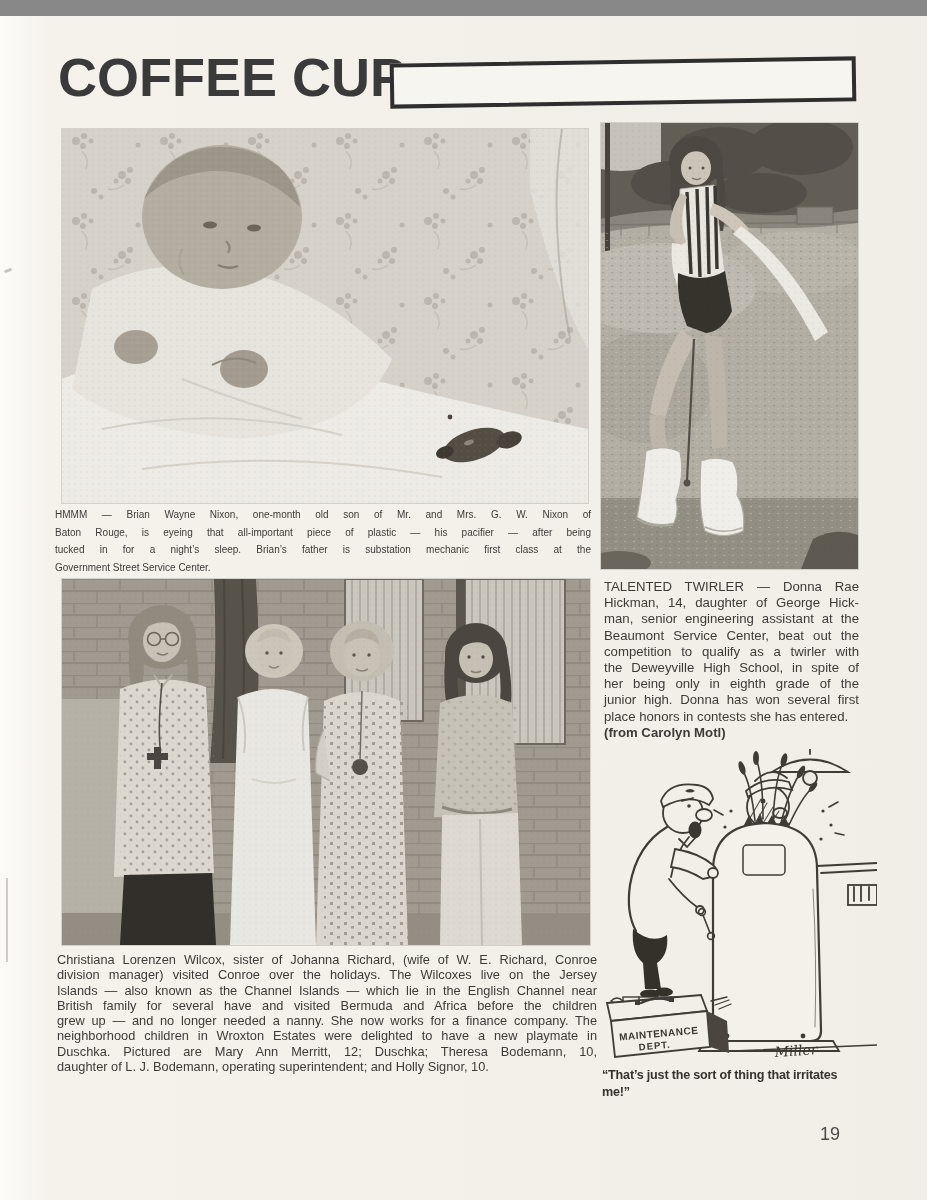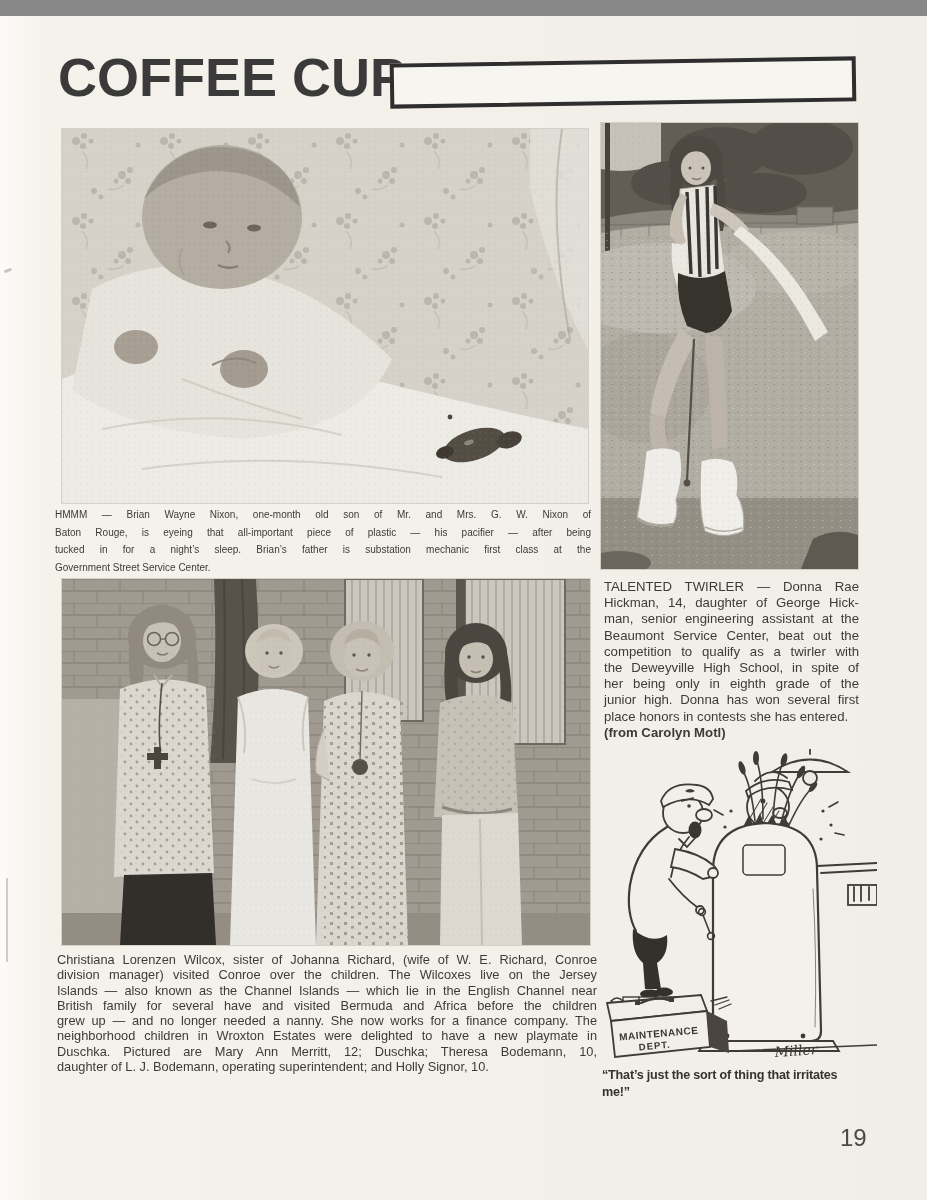--- a/index.html
+++ b/index.html
@@ -20,21 +20,21 @@
   }
   .photo svg{display:block;}
   .photo{box-shadow:0 0 0 1px rgba(70,64,56,.18);}
   .caption{color:#3d3b38;}
   .caption .jl{text-align:justify;text-align-last:justify;}
   .cap-baby{left:55px;top:490px;width:536px;font-size:10px;line-height:17.6px;}
   .cap-twirler{left:604px;top:563px;width:255px;font-size:13.2px;line-height:16.2px;}
   .cap-twirler .credit{font-weight:700;}
   .cap-visitors{left:57px;top:936px;width:540px;font-size:12.8px;line-height:15.3px;}
   .cap-cartoon{left:602px;top:1051px;width:280px;font-size:12.6px;line-height:16.5px;font-weight:700;letter-spacing:-0.2px;color:#35332f;}
-  .pagenum{left:840px;top:1108px;font-size:24px;color:#4b4a48;}
+  .pagenum{left:820px;top:1108px;font-size:18px;color:#4b4a48;}
   .scan-mark1{left:4px;top:253px;width:8px;height:3px;background:#c9c6c0;border-radius:2px;transform:rotate(-20deg);}
   .scan-mark2{left:6px;top:862px;width:2px;height:84px;background:#cfccc6;}
 </style>
 </head>
 <body>
 
 <div class="page">
 
   <div class="abs headline">COFFEE CUP</div>
   <div class="abs head-box"></div>
@@ -316,21 +316,21 @@
         <path d="M380 228 q34 12 70 2" stroke="#8d877d" stroke-width="3" fill="none"></path>
         <path d="M380 236 l76 -2 l4 132 l-82 0 Z" fill="#ddd9d1"></path>
         <line x1="418" y1="240" x2="420" y2="366" stroke="#c3bfb6" stroke-width="2"></line>
       </g>
       <rect width="528" height="366" fill="url(#grainG)"></rect>
     </svg>
   </div>
 
   <div class="abs caption cap-visitors">
     <div class="jl">Christiana Lorenzen Wilcox, sister of Johanna Richard, (wife of W. E. Richard, Conroe</div>
-    <div class="jl">division manager) visited Conroe over the children. The Wilcoxes live on the Jersey</div>
+    <div class="jl">division manager) visited Conroe over the holidays. The Wilcoxes live on the Jersey</div>
     <div class="jl">Islands — also known as the Channel Islands — which lie in the English Channel near</div>
     <div class="jl">British family for several have and visited Bermuda and Africa before the children</div>
     <div class="jl">grew up — and no longer needed a nanny. She now works for a finance company. The</div>
     <div class="jl">neighborhood children in Wroxton Estates were delighted to have a new playmate in</div>
     <div class="jl">Duschka. Pictured are Mary Ann Merritt, 12; Duschka; Theresa Bodemann, 10,</div>
     <div>daughter of L. J. Bodemann, operating superintendent; and Holly Signor, 10.</div>
   </div>
 
   <div class="abs" style="left:605px;top:733px">
     <svg width="272" height="315" viewBox="0 0 272 315">

